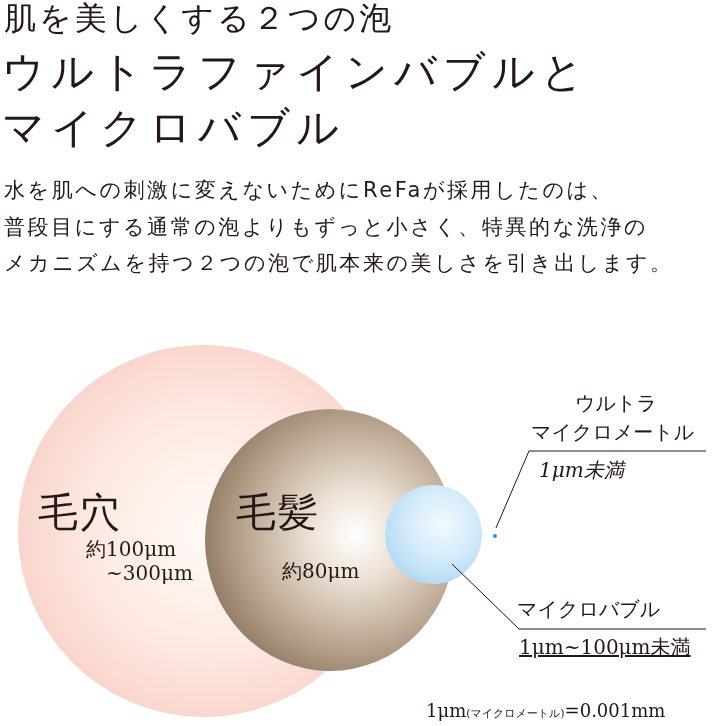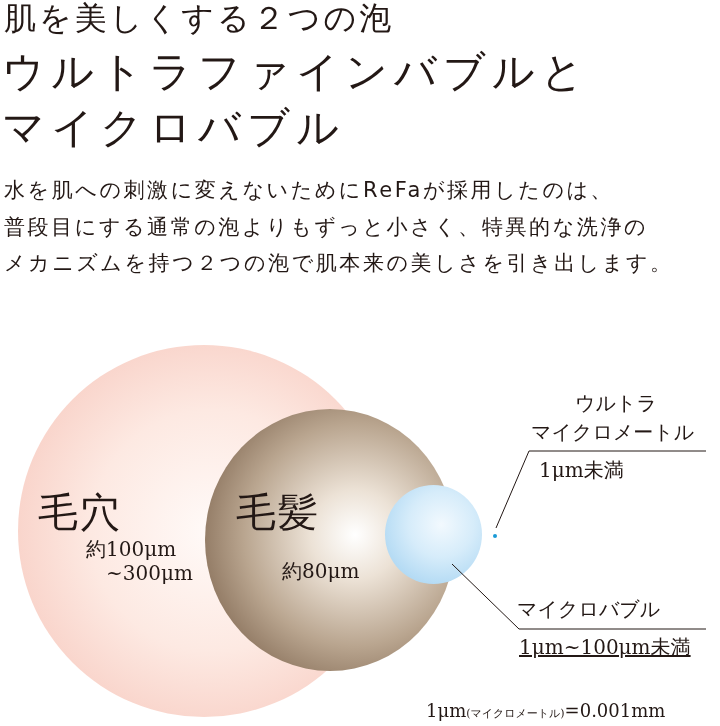--- a/index.html
+++ b/index.html
@@ -54,19 +54,19 @@
 
   <div class="abs serif lbl-big" style="left:38px;top:490px;">毛穴</div>
   <div class="abs serif lbl-sm" style="left:42px;top:538px;">約100μm</div>
   <div class="abs serif lbl-sm" style="left:62px;top:562px;">~300μm</div>
 
   <div class="abs serif lbl-big" style="left:236px;top:490px;">毛髪</div>
   <div class="abs serif lbl-sm" style="left:238px;top:560px;">約80μm</div>
 
   <div class="abs serif ann" style="left:531px;top:389px;margin-left:44px;">ウルトラ</div>
   <div class="abs serif ann" style="left:531px;top:418px;">マイクロメートル</div>
-  <div class="abs serif ann" style="left:539px;top:456px;">1μm未満</div>
+  <div class="abs serif ann" style="left:539px;top:456px;font-style:italic;">1μm未満</div>
 
   <div class="abs serif ann" style="left:517px;top:595px;">マイクロバブル</div>
   <div class="abs serif ann" style="left:519px;top:633px;text-decoration:underline;">1μm~100μm未満</div>
 
   <div class="abs serif note" style="left:426px;top:700px;"><span>1μm</span><small>(マイクロメートル)</small><span>=0.001mm</span></div>
 </div>
 
 </body></html>

